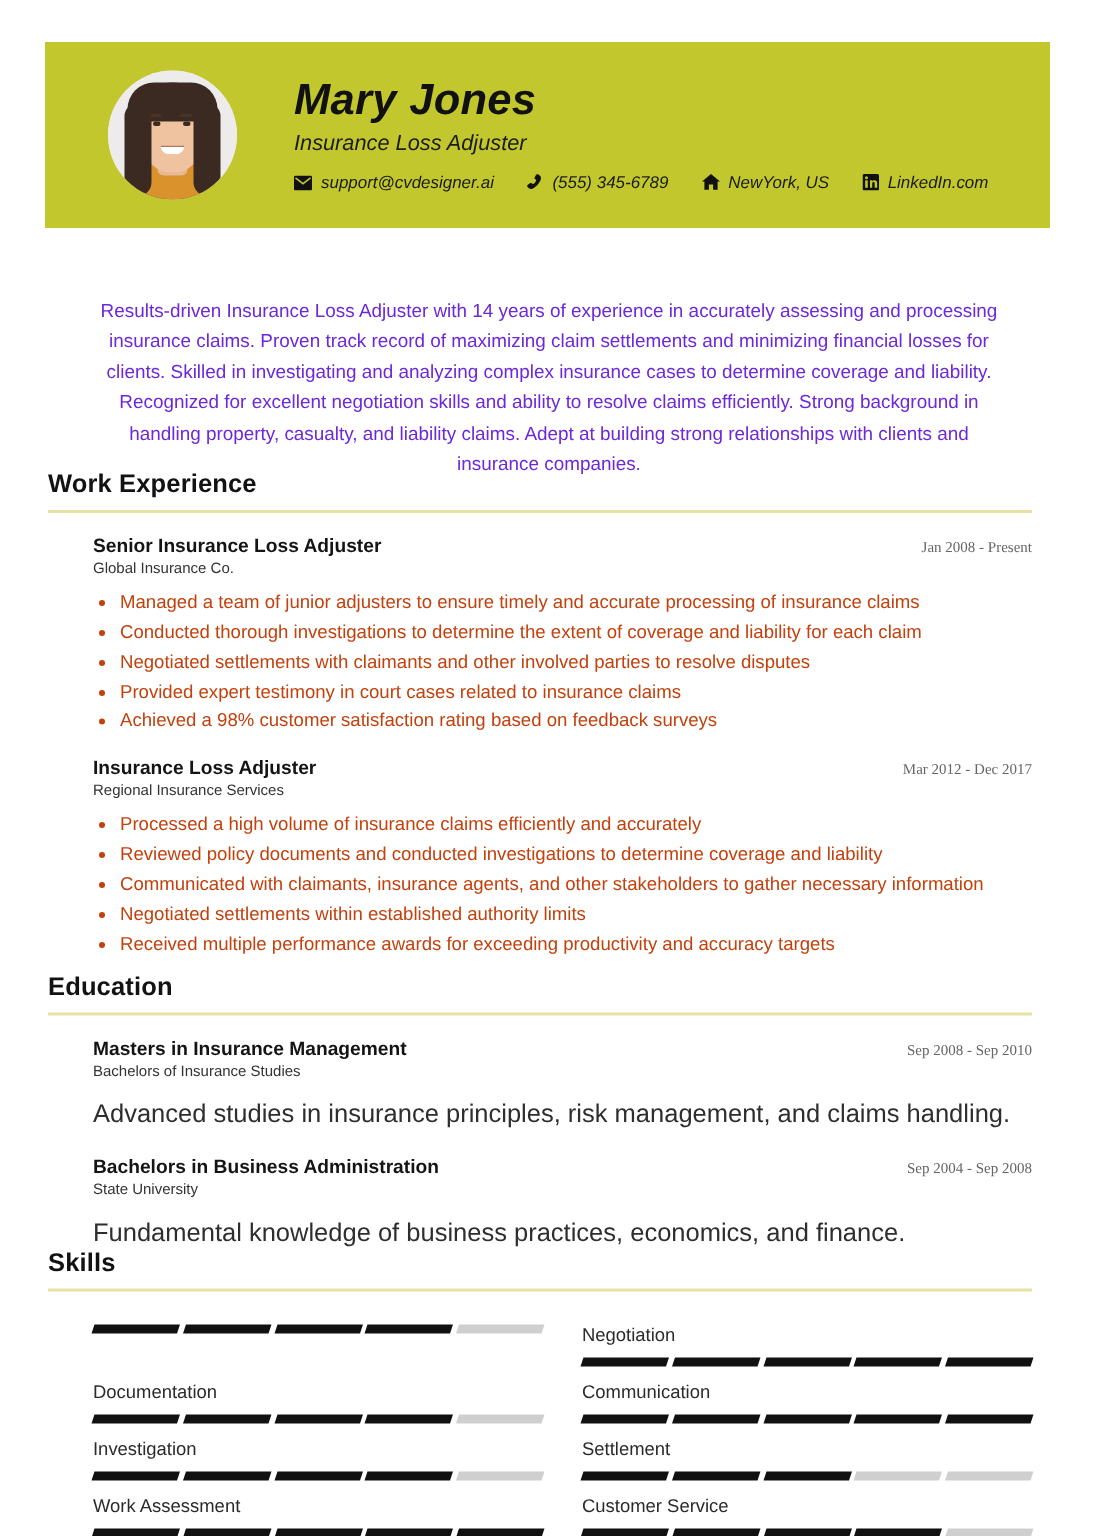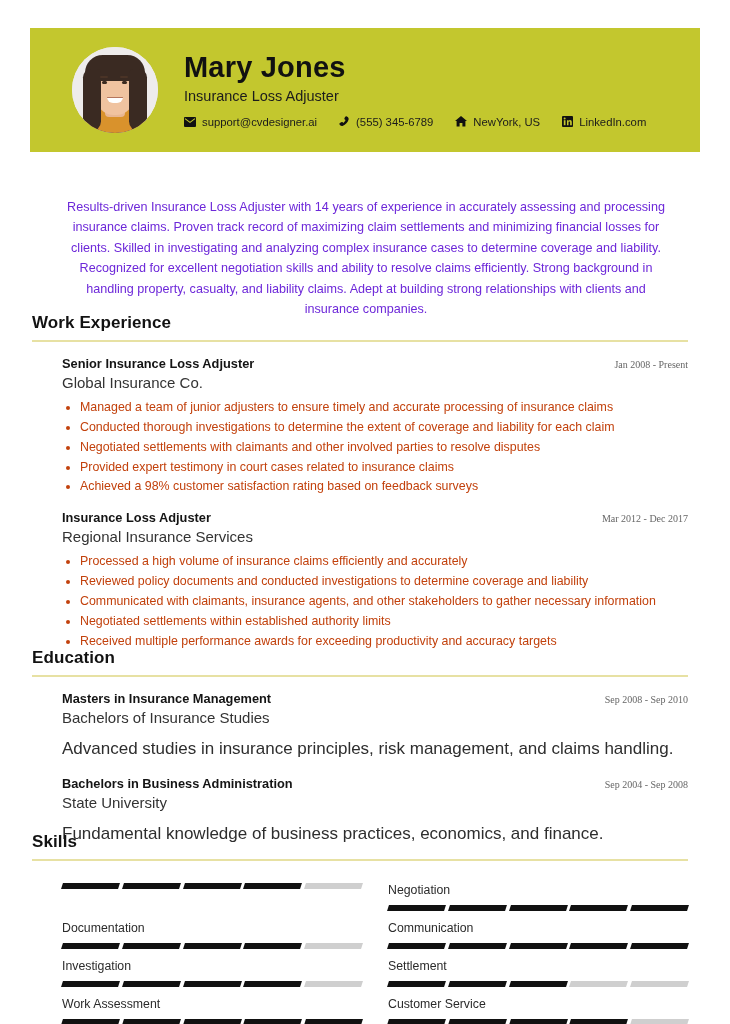--- a/index.html
+++ b/index.html
@@ -43,21 +43,21 @@
   }
   .ph-eye { position: absolute; width: 5px; height: 3px; background: #3b2a20; border-radius: 2px; top: 34px; }
   .ph-eye.l { left: 30px; } .ph-eye.r { left: 50px; }
   .ph-brow { position: absolute; width: 8px; height: 2px; background: #4a3326; border-radius: 2px; top: 29px; }
   .ph-brow.l { left: 28px; } .ph-brow.r { left: 48px; }
   .ph-mouth { position: absolute; left: 35px; top: 50px; width: 16px; height: 6px; background: #fff; border-radius: 0 0 8px 8px; border-top: 1px solid #b5765e; }
   .ph-hair-fr { position: absolute; left: 13px; top: 8px; width: 60px; height: 26px; background: #3a2a22; border-radius: 30px 30px 14px 14px; }
   .ph-strand-l { position: absolute; left: 11px; top: 22px; width: 18px; height: 62px; background: #3a2a22; border-radius: 12px 6px 14px 12px; }
   .ph-strand-r { position: absolute; left: 57px; top: 22px; width: 18px; height: 62px; background: #3a2a22; border-radius: 6px 12px 12px 14px; }
 
-  .head-text { margin-left: 26px; }
+  .head-text { margin-left: 38px; font-style: italic; }
   .name {
     font-size: 29px; font-weight: bold; color: #111;
     letter-spacing: 0.2px; line-height: 1.05;
   }
   .role { font-size: 14.5px; color: #1c1c1c; margin-top: 5px; }
   .contacts {
     display: flex; margin-top: 12px;
     font-size: 11.3px; color: #1b1b1b;
   }
   .contact { display: flex; align-items: center; margin-right: 22px; white-space: nowrap; }
@@ -73,21 +73,21 @@
   .section { position: absolute; left: 32px; width: 656px; }
   .section-title {
     font-size: 17px; font-weight: bold; color: #121212; letter-spacing: 0.1px;
   }
   .section-rule { height: 2px; background: #e7e1a3; margin-top: 7px; }
 
   .entry { margin-top: 14px; padding-left: 30px; position: relative; }
   .entry-head { display: flex; align-items: baseline; justify-content: space-between; }
   .entry-title { font-size: 12.8px; font-weight: bold; color: #141414; }
   .entry-date { font-size: 10px; color: #666; white-space: nowrap; padding-left: 12px; font-family: Liberation Serif, serif; }
-  .entry-org { font-size: 15px; color: #333; margin-top: 3px; }
+  .entry-org { font-size: 10px; color: #333; margin-top: 3px; }
   .entry-desc { font-size: 17px; color: #2e2e2e; margin-top: 10px; line-height: 1.5; }
   .bullets { margin-top: 7px; padding-left: 18px; }
   .bullets li { font-size: 12.4px; color: #c2410c; line-height: 1.52; margin-bottom: 1px; }
 
   
   .skills-grid {
     margin-top: 12px; padding-left: 30px;
     display: grid; grid-template-columns: 1fr 1fr; column-gap: 26px; row-gap: 0;
   }
   .skill { padding-top: 10px; }

